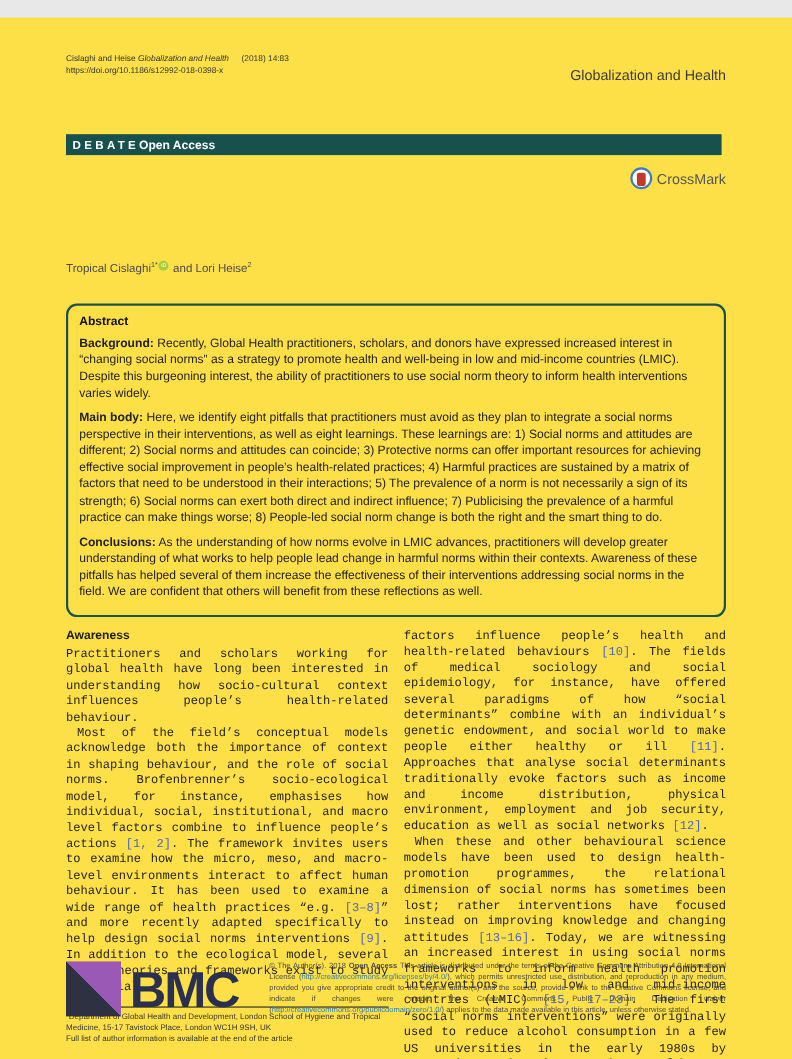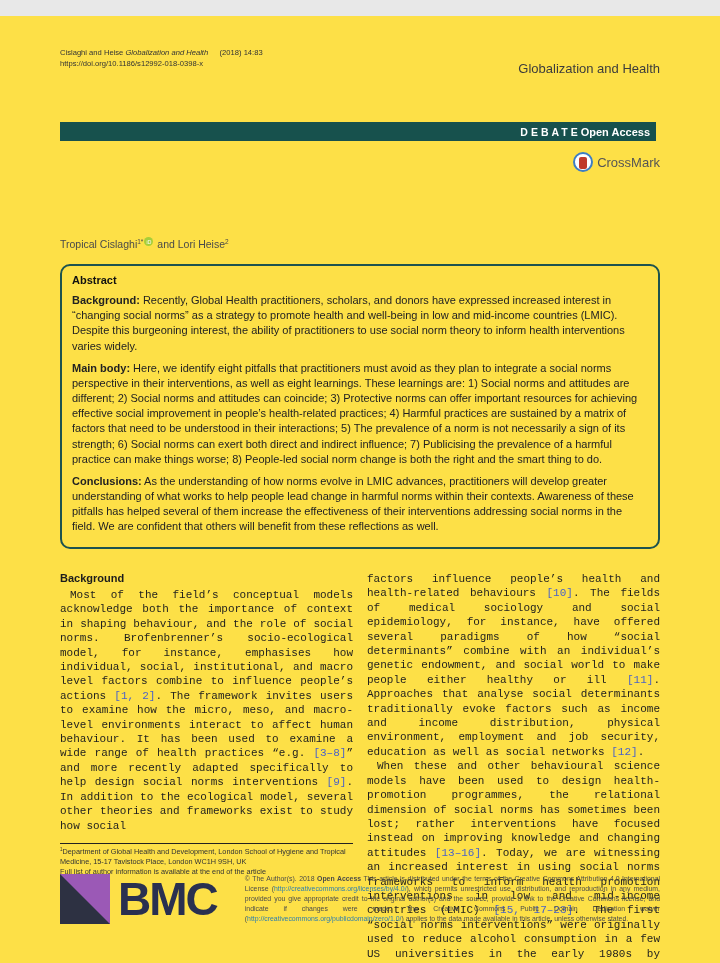--- a/index.html
+++ b/index.html
@@ -10,39 +10,39 @@
     font-family:"Liberation Sans", sans-serif; color:#1c1c1c;
   }
   
   .topbar { position:absolute; top:31px; left:60px; width:600px; display:flex; justify-content:space-between; align-items:flex-start; }
   .cite { font-size:7.6px; line-height:1.45; color:#333; }
   .cite-doi { color:#333; }
   .journal { font-size:13px; color:#3c3c3c; margin-top:14px; }
   
   .debate-bar {
     position:absolute; top:106px; left:60px; width:596px; height:19px;
-    background:#17514d; color:#fff; display:flex; justify-content:flex-end; align-items:center;
+    background:#17514d; color:#fff; display:flex; justify-content:flex-start; align-items:center;
     padding:0 6px;
   }
   .debate-label { font-size:10.5px; font-weight:bold; letter-spacing:3px; }
   .access-label { font-size:11px; font-weight:bold; }
   
   .crossmark { position:absolute; top:136px; right:60px; display:flex; align-items:center; gap:4px; cursor:pointer; }
   .cm-icon { width:20px; height:20px; border-radius:50%; border:2.5px solid #3c7dc4; background:#fff; display:flex; align-items:center; justify-content:center; }
   .cm-inner { width:8px; height:12px; background:#c0392b; border-radius:2px; margin-top:2px; }
   .cm-text { font-size:13px; color:#555; }
   
   .title { position:absolute; top:138px; left:60px; width:520px; font-size:26px; line-height:1.18; font-weight:500; color:#1a1a1a; }
   .authors { position:absolute; top:221px; left:60px; font-size:10.5px; color:#4a4a4a; }
   .orcid { display:inline-flex; width:9px; height:9px; border-radius:50%; background:#a6ce39; color:#fff;
            font-size:5px; align-items:center; justify-content:center; vertical-align:super; margin:0 1px; }
   sup { font-size:0.62em; vertical-align:super; line-height:0; }
   
   .abstract {
-    position:absolute; top:248px; left:60px; width:600px; height:285px;
+    position:absolute; top:260px; left:60px; width:600px; height:285px;
     border:2px solid #1d534f; border-radius:10px; padding:8px 12px 24px 10px;
   }
   .abstract h2 { font-size:11px; font-weight:bold; margin-bottom:7px; color:#111; }
   .abstract p { font-size:11px; line-height:1.38; margin-bottom:7px; color:#222; }
   .abs-label { font-weight:bold; }
   
   .columns { position:absolute; top:556px; left:60px; width:600px; display:flex; gap:14px; }
   .col { flex:1; min-width:0; }
   .col h3 { font-size:11px; font-weight:bold; margin-bottom:4px; font-family:"Liberation Sans", sans-serif; }
   .col p.serif { font-family:Liberation Mono, monospace; font-size:11px; line-height:1.31; text-align:justify; color:#1e1e1e; }
@@ -96,21 +96,22 @@
 
   <section class="abstract">
     <h2>Abstract</h2>
     <p><span class="abs-label">Background:</span><span><span> Recently, Global Health practitioners, scholars, and donors have expressed increased interest in “changing social norms” as a strategy to promote health and well-being in low and mid-income countries (LMIC). Despite this burgeoning interest, the ability of practitioners to use social norm theory to inform health interventions varies widely.</span></span></p>
     <p><span class="abs-label">Main body:</span><span><span> Here, we identify eight pitfalls that practitioners must avoid as they plan to integrate a social norms perspective in their interventions, as well as eight learnings. These learnings are: 1) Social norms and attitudes are different; 2) Social norms and attitudes can coincide; 3) Protective norms can offer important resources for achieving effective social improvement in people’s health-related practices; 4) Harmful practices are sustained by a matrix of factors that need to be understood in their interactions; 5) The prevalence of a norm is not necessarily a sign of its strength; 6) Social norms can exert both direct and indirect influence; 7) Publicising the prevalence of a harmful practice can make things worse; 8) People-led social norm change is both the right and the smart thing to do.</span></span></p>
     <p><span class="abs-label">Conclusions:</span><span><span> As the understanding of how norms evolve in LMIC advances, practitioners will develop greater understanding of what works to help people lead change in harmful norms within their contexts. Awareness of these pitfalls has helped several of them increase the effectiveness of their interventions addressing social norms in the field. We are confident that others will benefit from these reflections as well.</span></span></p>
   </section>
 
   <div class="columns">
     <div class="col">
-      <h3>Background</h3>
+      <h3>Awareness</h3>
+      <p class="serif"><span>Practitioners and scholars working for global health have long been interested in understanding how socio-cultural context influences people’s health-related behaviour.</span></p>
       <p class="serif indent"><span>Most of the field’s conceptual models acknowledge both the importance of context in shaping behaviour, and the role of social norms. Brofenbrenner’s socio-ecological model, for instance, emphasises how individual, social, institutional, and macro level factors combine to influence people’s actions </span><span class="rt-ref">[1, 2]</span><span>. The framework invites users to examine how the micro, meso, and macro-level environments interact to affect human behaviour. It has been used to examine a wide range of health practices “e.g. </span><span class="rt-ref">[3–8]</span><span>” and more recently adapted specifically to help design social norms interventions </span><span class="rt-ref">[9]</span><span>. In addition to the ecological model, several other theories and frameworks exist to study how social</span></p>
       <div class="footnote">
         <div class="fn-rule"></div>
         <p><sup>1</sup><span>Department of Global Health and Development, London School of Hygiene and Tropical Medicine, 15-17 Tavistock Place, London WC1H 9SH, UK</span></p>
         <p>Full list of author information is available at the end of the article</p>
       </div>
     </div>
     <div class="col">
       <p class="serif"><span>factors influence people’s health and health-related behaviours </span><span class="rt-ref">[10]</span><span>. The fields of medical sociology and social epidemiology, for instance, have offered several paradigms of how “social determinants” combine with an individual’s genetic endowment, and social world to make people either healthy or ill </span><span class="rt-ref">[11]</span><span>. Approaches that analyse social determinants traditionally evoke factors such as income and income distribution, physical environment, employment and job security, education as well as social networks </span><span class="rt-ref">[12]</span><span>.</span></p>
       <p class="serif indent"><span>When these and other behavioural science models have been used to design health-promotion programmes, the relational dimension of social norms has sometimes been lost; rather interventions have focused instead on improving knowledge and changing attitudes </span><span class="rt-ref">[13–16]</span><span>. Today, we are witnessing an increased interest in using social norms frameworks to inform health promotion interventions in low and mid-income countries (LMIC) </span><span class="rt-ref">[15, 17–23]</span><span>. The first “social norms interventions” were originally used to reduce alcohol consumption in a few US universities in the early 1980s by correcting students’ overestimates of how</span></p>

